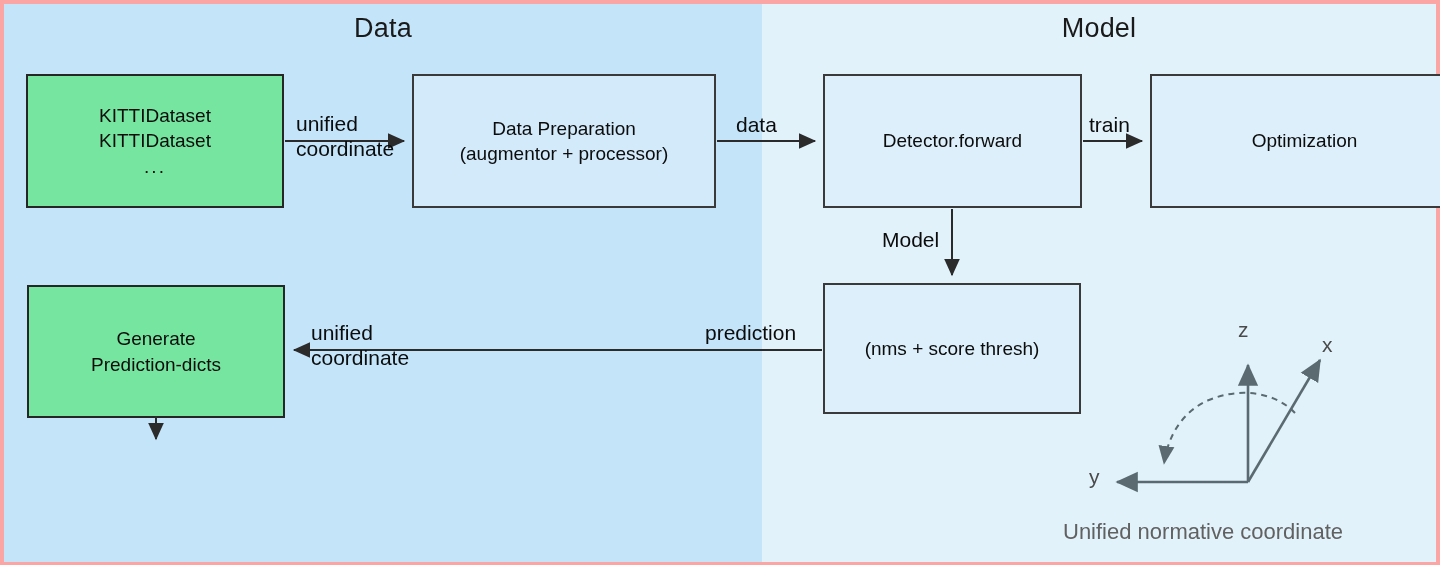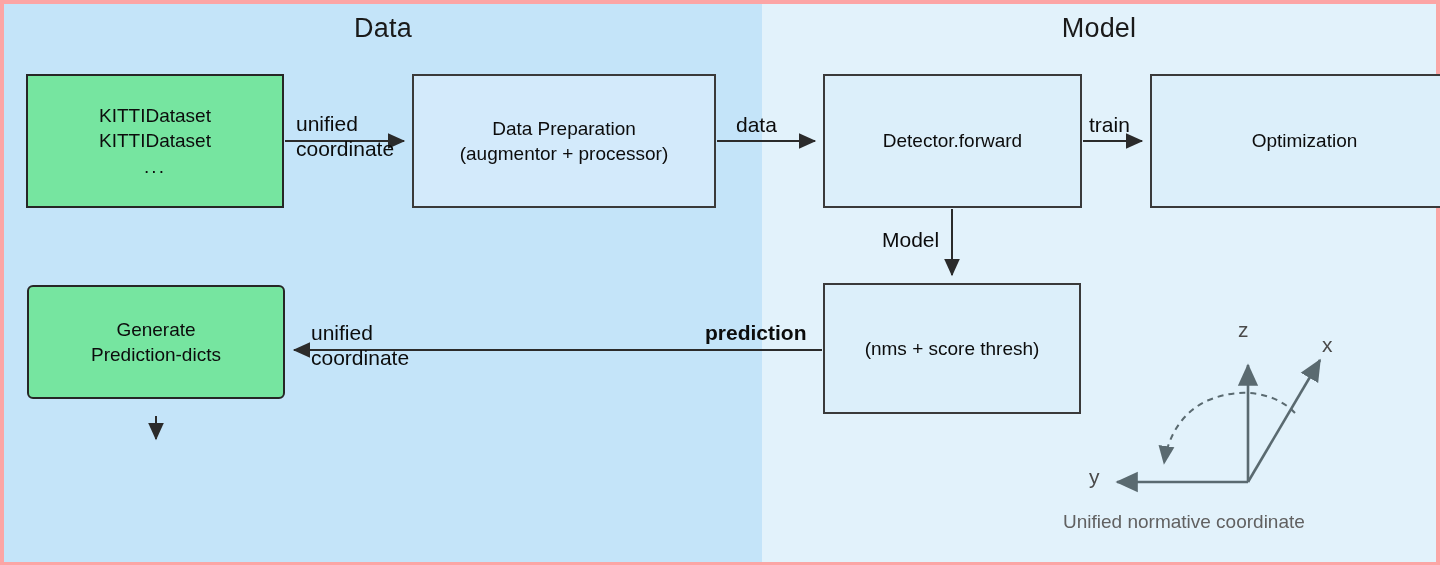--- a/index.html
+++ b/index.html
@@ -79,23 +79,24 @@
 
   svg.wires {
     position: absolute;
     left: 0; top: 0;
     width: 1440px; height: 565px;
     pointer-events: none;
   }
 
   .axis-caption {
     position: absolute;
-    font-size: 19px;
+    font-size: 22px;
     color: #616161;
     white-space: nowrap;
+    margin-top: 8px;
   }
   .axis-label {
     position: absolute;
     font-size: 21px;
     color: #4a4a4a;
     white-space: nowrap;
   }
 </style>
 </head>
 <body>
@@ -124,21 +125,21 @@
   </div>
 
   <div class="node blue" id="node-optimization" style="left:1150px; top:74px; width:309px; height:134px;">
     <span class="line">Optimization</span>
   </div>
 
   <div class="node blue" id="node-post-processing" style="left:823px; top:283px; width:258px; height:131px;">
     <span class="line">(nms + score thresh)</span>
   </div>
 
-  <div class="node green" id="node-generate-prediction-dicts" style="left:27px; top:285px; width:258px; height:114px;border-radius:6px;">
+  <div class="node green" id="node-generate-prediction-dicts" style="left:27px; top:285px; width:258px; height:133px;">
     <span class="line">Generate</span>
     <span class="line">Prediction-dicts</span>
   </div>
 
 
   <svg class="wires" viewBox="0 0 1440 565">
     <defs>
       <marker id="ah" markerWidth="9" markerHeight="9" refX="8" refY="4.5" orient="auto">
         <path d="M0,0.6 L8.6,4.5 L0,8.4 z" fill="#2b2b2b"></path>
       </marker>
@@ -175,21 +176,21 @@
     <div>unified</div>
     <div>coordinate</div>
   </div>
 
   <div class="edge-label" style="left:736px; top:113px;">data</div>
 
   <div class="edge-label" style="left:1089px; top:113px;">train</div>
 
   <div class="edge-label" style="left:882px; top:228px;">Model</div>
 
-  <div class="edge-label" style="left:705px; top:321px;font-weight:bold;">prediction</div>
+  <div class="edge-label" style="left:705px; top:321px;">prediction</div>
 
   <div class="edge-label two-line" style="left:311px; top:321px;">
     <div>unified</div>
     <div>coordinate</div>
   </div>
 
   <div class="axis-label" style="left:1238px; top:318px;">z</div>
   <div class="axis-label" style="left:1322px; top:333px;">x</div>
   <div class="axis-label" style="left:1089px; top:465px;">y</div>
 

